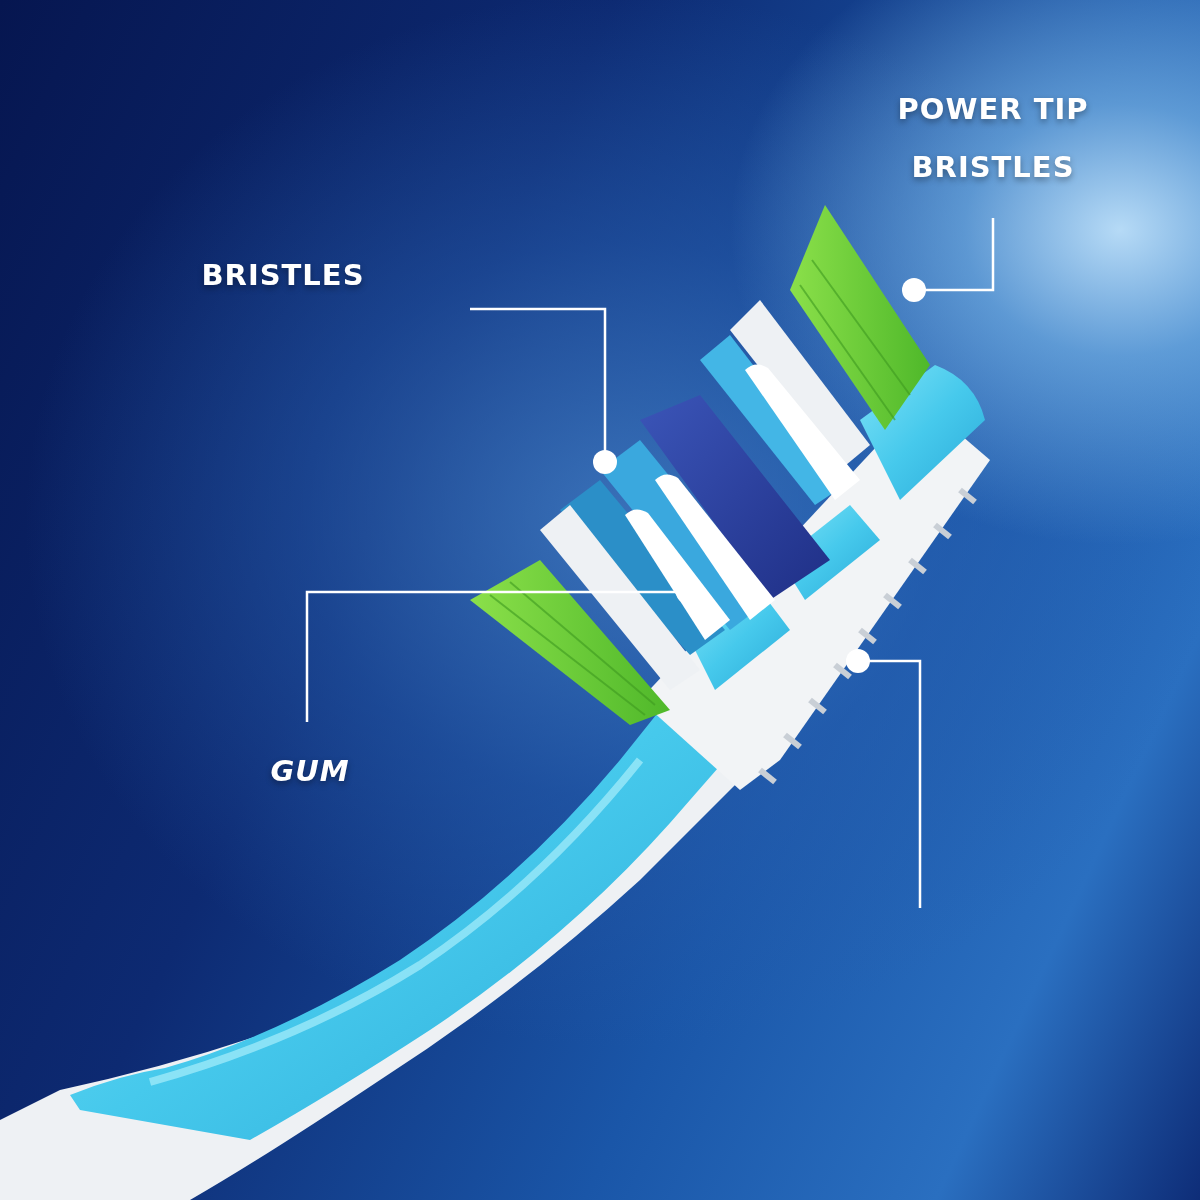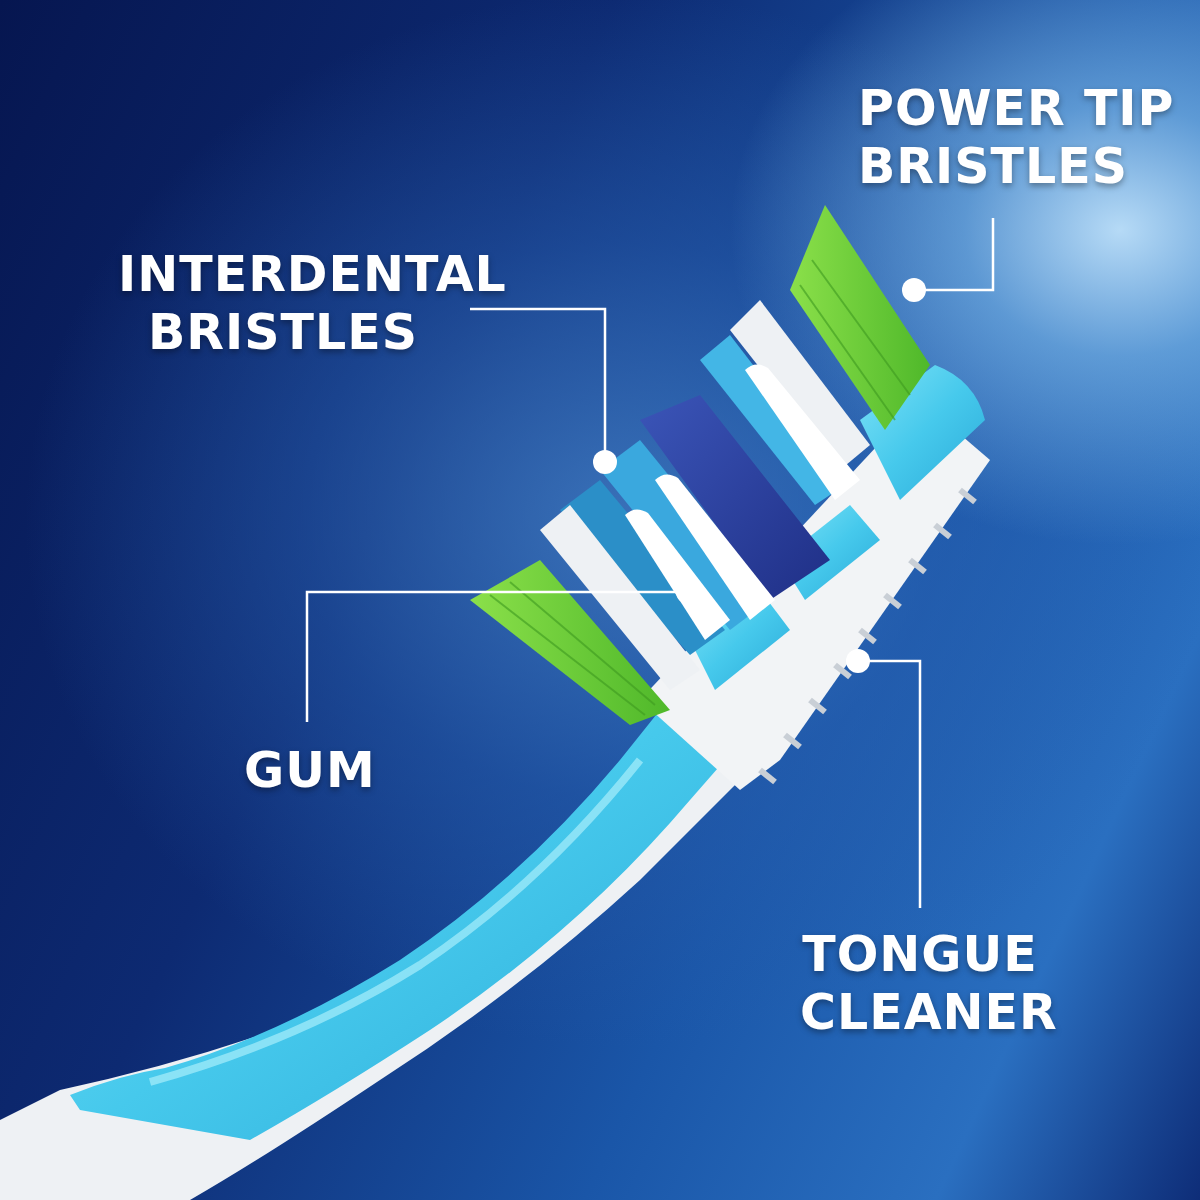--- a/index.html
+++ b/index.html
@@ -7,21 +7,21 @@
     .stage {
       position: relative; width: 1200px; height: 1200px; overflow: hidden;
       background:
         radial-gradient(ellipse 520px 420px at 1120px 230px, rgba(190,225,250,0.95) 0%, rgba(120,180,230,0.7) 30%, rgba(60,120,200,0.0) 75%),
         radial-gradient(ellipse 700px 620px at 620px 520px, rgba(70,130,200,0.75) 0%, rgba(40,95,175,0.5) 45%, rgba(20,50,120,0) 85%),
         linear-gradient(115deg, #061650 0%, #0d2a72 35%, #1a56a8 65%, #2a6fc0 85%, #0e2d78 100%);
       font-family: "DejaVu Sans", sans-serif;
     }
     .label {
       position: absolute; color: #ffffff; font-weight: bold; text-align: center;
-      font-size: 49px; line-height: 58px; letter-spacing: 1px;
+      font-size: 29px; line-height: 58px; letter-spacing: 1px;
       text-shadow: 0 3px 6px rgba(0,0,0,0.35);
       white-space: nowrap;
     }
     .label span { display: block; }
     .brush { position: absolute; left: 0; top: 0; }
     .callout { position: absolute; left: 0; top: 0; pointer-events: none; }
   </style>
 </head>
 <body>
 
@@ -112,26 +112,21 @@
       <circle cx="858" cy="661" r="12"></circle>
     </g>
   </svg>
 
   <div class="label" style="left:858px; top:80px; width:270px;">
     <span>POWER TIP</span>
     <span>BRISTLES</span>
   </div>
 
   <div class="label" style="left:118px; top:246px; width:330px;">
-    <span>INTERDENTAL</span>
     <span>BRISTLES</span>
   </div>
 
-  <div class="label" style="left:165px; top:742px; width:290px;">
+  <div class="label" style="left:165px; top:742px; width:290px;font-style:italic;">
     <span>GUM</span>
   </div>
 
-  <div class="label" style="left:800px; top:926px; width:240px;">
-    <span>TONGUE</span>
-    <span>CLEANER</span>
-  </div>
 
 </div>
 
 </body></html>

